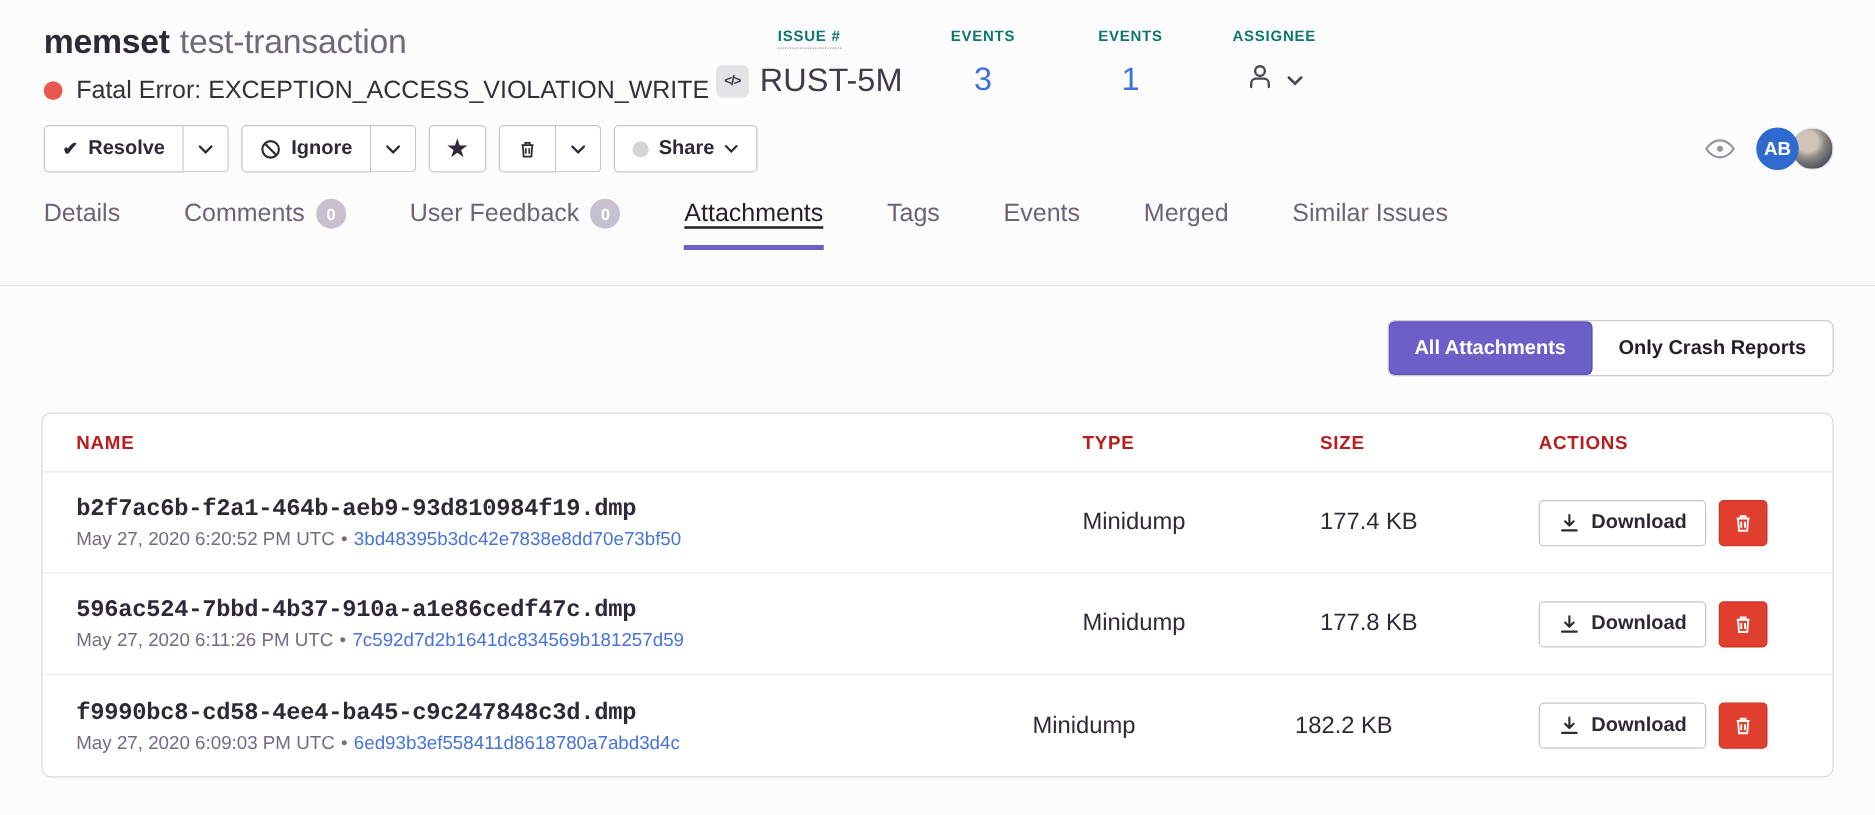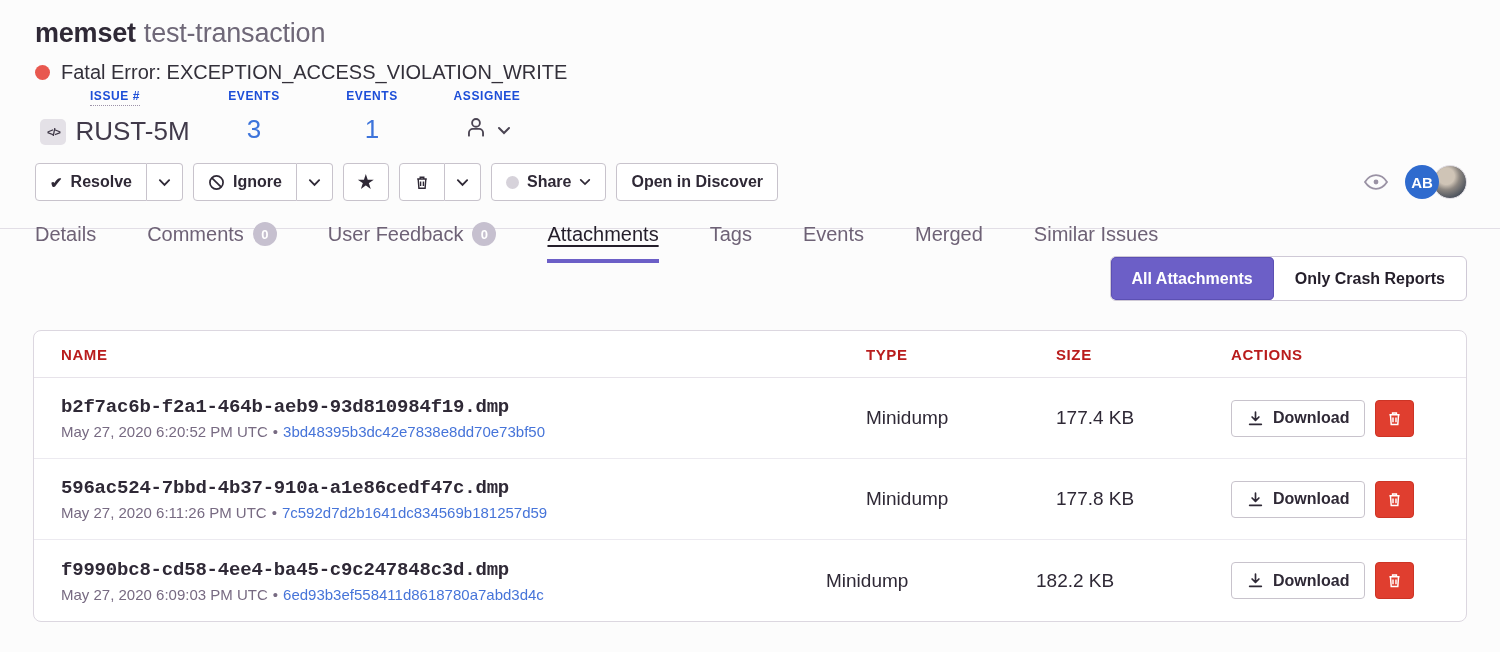--- a/index.html
+++ b/index.html
@@ -9,29 +9,29 @@
     background: #fcfcfc;
     color: #2f2936;
   }
   
   .issue-header {
     padding: 18px 33px 0 35px;
     border-bottom: 1px solid #e2dee6;
     background: #fcfcfc;
     height: 229px;
   }
-  .header-top { display: flex; justify-content: center; align-items: flex-start; flex-direction: column; }
+  .header-top { display: flex; justify-content: flex-start; align-items: flex-start; }
   .page-title { font-size: 27px; font-weight: bold; color: #2f2936; letter-spacing: -0.2px; }
   .page-subtitle { font-weight: normal; color: #6f6878; margin-left: 8px; }
   .error-line { display: flex; align-items: center; margin-top: 12px; font-size: 20px; color: #33303a; }
   .error-dot { width: 15px; height: 15px; border-radius: 50%; background: #e8584f; margin-right: 11px; flex: none; }
 
   .stats { display: flex; align-items: flex-start; margin-top: 2px; }
   .stat { text-align: center; }
-  .stat-label { font-size: 12px; font-weight: bold; color: #1d4ed8; letter-spacing: 0.6px; }
+  .stat-label { font-size: 12px; font-weight: bold; color: #0f766e; letter-spacing: 0.6px; }
   .stat-label.dotted { border-bottom: 1px dotted #9d93a9; padding-bottom: 2px; display: inline-block; }
   .stat-value { margin-top: 10px; font-size: 26px; color: #413a4a; }
   .stat-issue { min-width: 160px; }
   .stat-issue .stat-value { display: flex; align-items: center; justify-content: center; gap: 9px; }
   .code-chip {
     background: #e4e1e7; color: #3f3847; border-radius: 5px;
     width: 26px; height: 26px; display: inline-flex; align-items: center; justify-content: center;
     font-size: 11px; font-weight: bold; letter-spacing: -1px; flex: none;
   }
   .stat-events, .stat-users { min-width: 118px; }
@@ -221,21 +221,20 @@
     </div>
     <button class="btn btn-solo">
       <span class="share-dot"></span>
       <span>Share</span>
       <span class="chev">
         <svg width="12" height="8" viewBox="0 0 14 9" fill="none" stroke="#2f2936" stroke-width="2" stroke-linecap="round">
             <polyline points="2,2 7,7 12,2"></polyline>
           </svg>
       </span>
     </button>
-    <button class="btn btn-solo">Open in Discover</button>
 
     <div class="toolbar-right">
       <span class="eye-icon">
         <svg width="26" height="20" viewBox="0 0 26 20" fill="none" stroke="#9a92a4" stroke-width="1.8">
           <path d="M2 10c3-4.6 7-6.8 11-6.8S21 5.4 24 10c-3 4.6-7 6.8-11 6.8S5 14.6 2 10z"></path>
           <circle cx="13" cy="10" r="2.4" fill="#9a92a4" stroke="none"></circle>
         </svg>
       </span>
       <span class="avatar avatar-ab">AB</span>
       <span class="avatar avatar-photo"></span>

